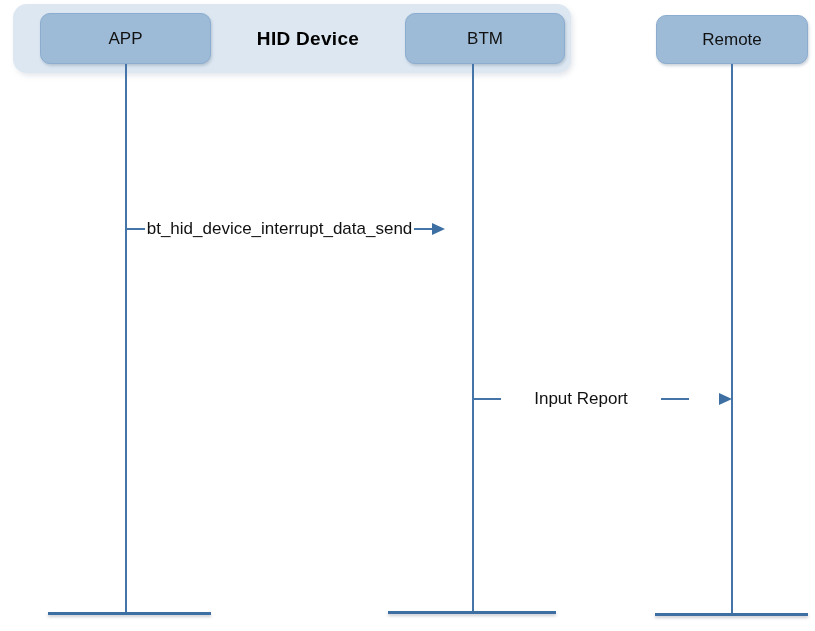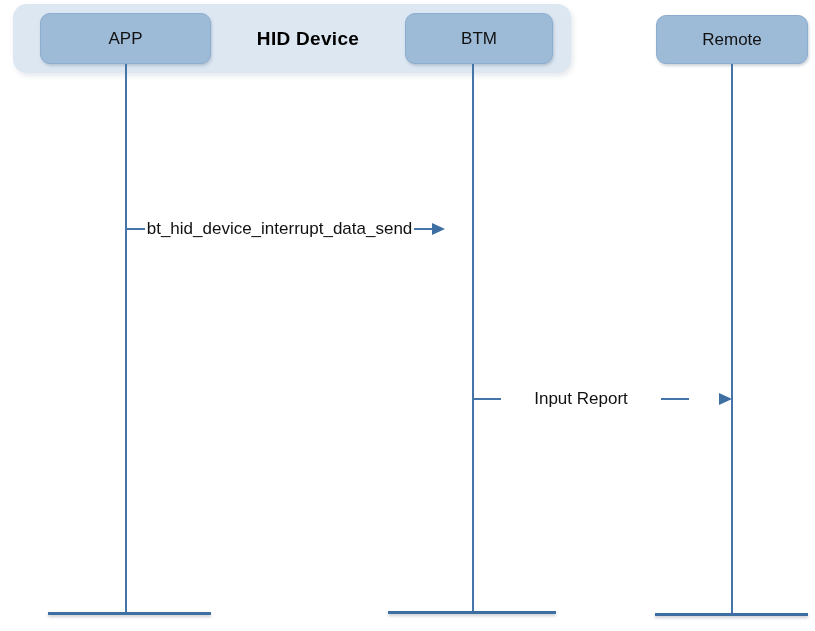--- a/index.html
+++ b/index.html
@@ -25,21 +25,21 @@
     display: flex; align-items: center; justify-content: center;
     background: #9dbad7;
     border: 1px solid #8badcf;
     border-radius: 10px;
     font-size: 17px;
     color: #111111;
     box-shadow: 1px 2px 3px rgba(110,130,150,0.35);
     box-sizing: border-box;
   }
   #actor-app    { left: 32px;  top: 13px; width: 171px; height: 51px; }
-  #actor-btm    { left: 397px; top: 13px; width: 148px; height: 51px; }
+  #actor-btm    { left: 397px; top: 13px; width: 160px; height: 51px; }
   #actor-remote { left: 648px; top: 15px; width: 152px; height: 49px; text-align: center; }
   .group-label {
     position: absolute;
     left: 203px; top: 13px; width: 194px; height: 51px;
     display: flex; align-items: center; justify-content: center;
     font-size: 19px; font-weight: bold;
     letter-spacing: 0.3px;
     color: #000000;
   }
   .lifeline {

